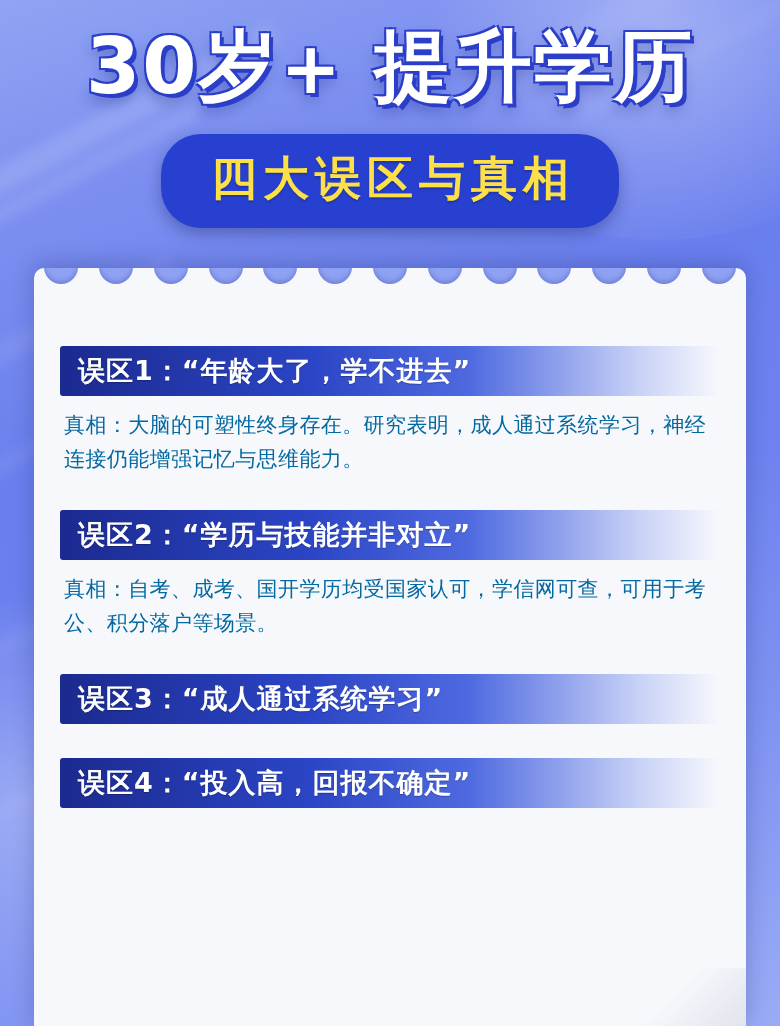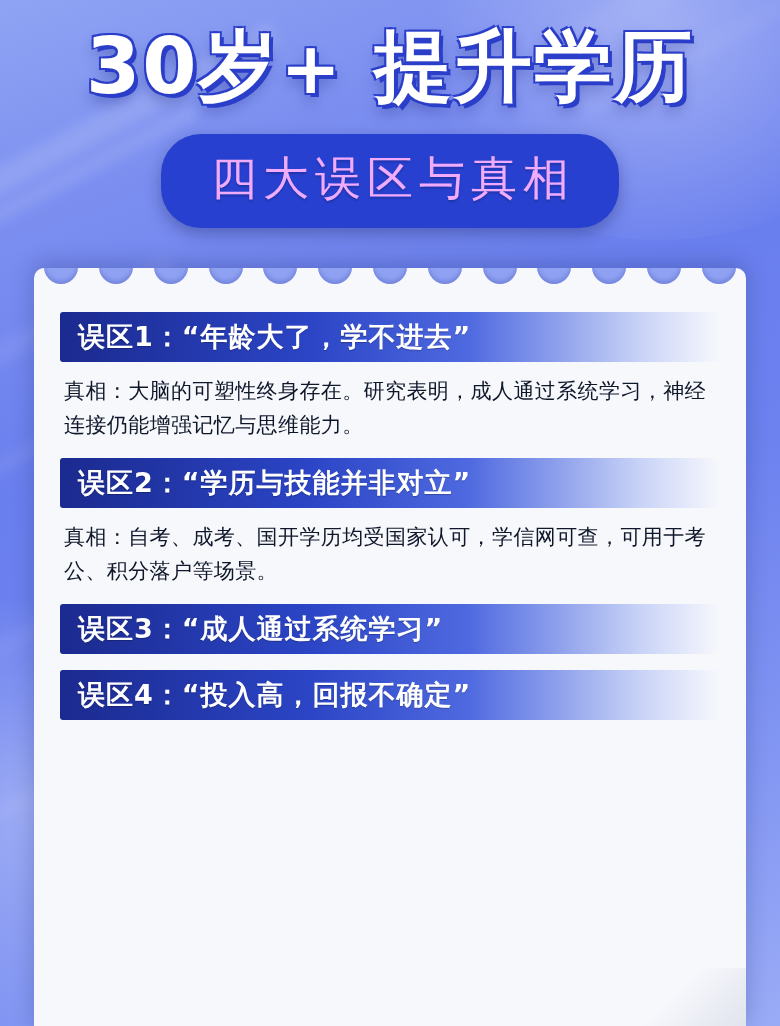--- a/index.html
+++ b/index.html
@@ -77,23 +77,23 @@
 
   
   .subtitle-wrap {
     position: relative;
     text-align: center;
     margin-top: 26px;
   }
   .subtitle {
     display: inline-block;
     background: #2740cf;
-    color: #f0abfc;
+    color: #fde047;
     font-size: 46px;
-    font-weight: normal;
+    font-weight: bold;
     letter-spacing: 6px;
     padding: 14px 44px 18px 50px;
     border-radius: 40px;
     font-family: "DejaVu Sans", "Liberation Sans", sans-serif;
     box-shadow: 0 6px 16px rgba(18,26,90,0.35);
     text-shadow: 0 2px 2px rgba(0,0,0,0.18);
   }
 
   
   .card {
@@ -131,21 +131,21 @@
   .card-inner {
     position: absolute;
     top: 26px;
     left: 0;
     right: 0;
     bottom: 0;
     padding: 18px 26px 10px 26px;
     box-sizing: border-box;
   }
 
-  .block { margin-bottom: 16px; }
+  .block { margin-bottom: 16px; margin-top: 34px; }
 
   .block-title {
     position: relative;
     display: block;
     height: 50px;
     line-height: 50px;
     padding: 0 18px;
     color: #ffffff;
     font-size: 27px;
     font-weight: bold;
@@ -155,21 +155,21 @@
     border-radius: 3px;
     white-space: nowrap;
     overflow: hidden;
     text-shadow: 0 1px 1px rgba(0,0,0,0.25);
   }
 
   .block-body {
     margin: 12px 4px 0 4px;
     font-size: 21px;
     line-height: 1.62;
-    color: #0f172a;
+    color: #0369a1;
     font-family: "DejaVu Sans", "Liberation Sans", sans-serif;
     letter-spacing: 0.4px;
   }
 
   
   .fold {
     position: absolute;
     right: 0;
     bottom: 0;
     width: 120px;

